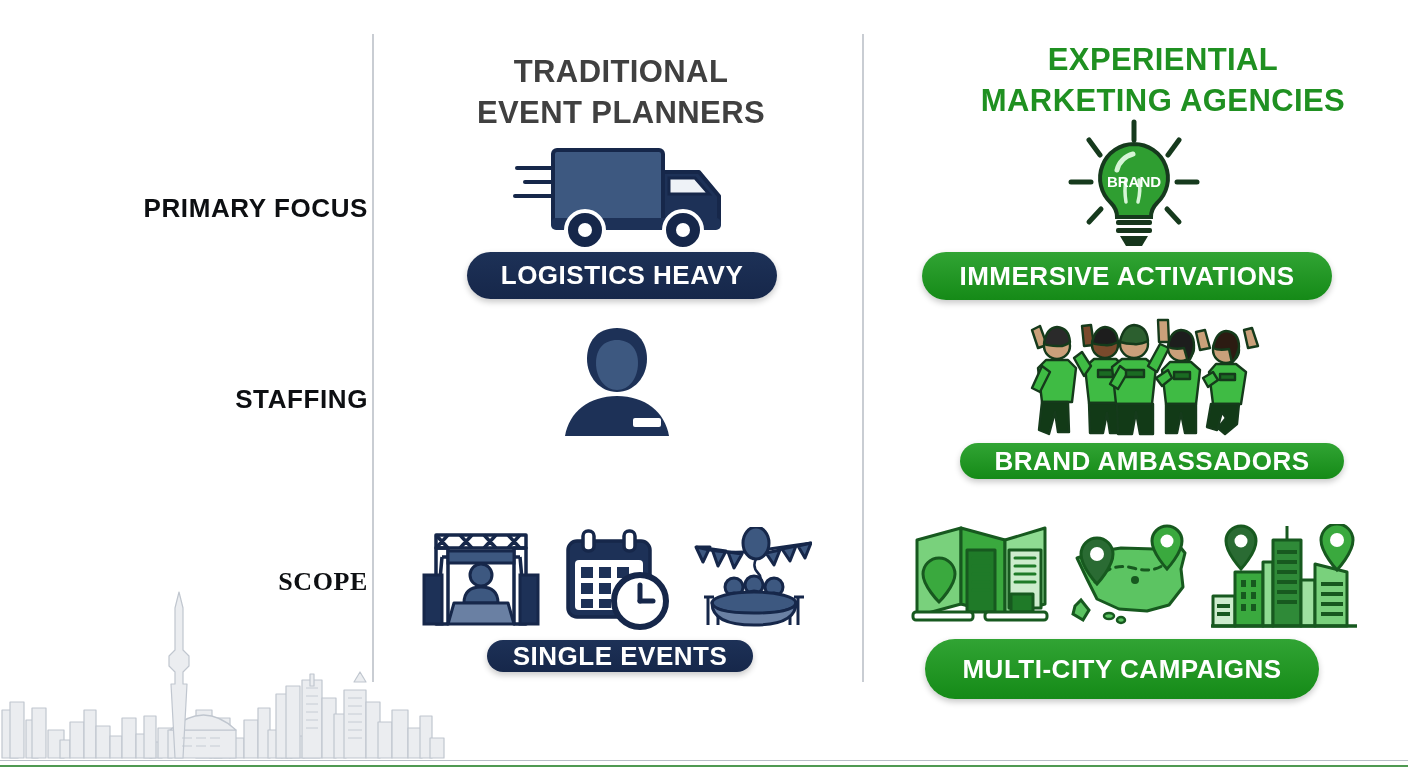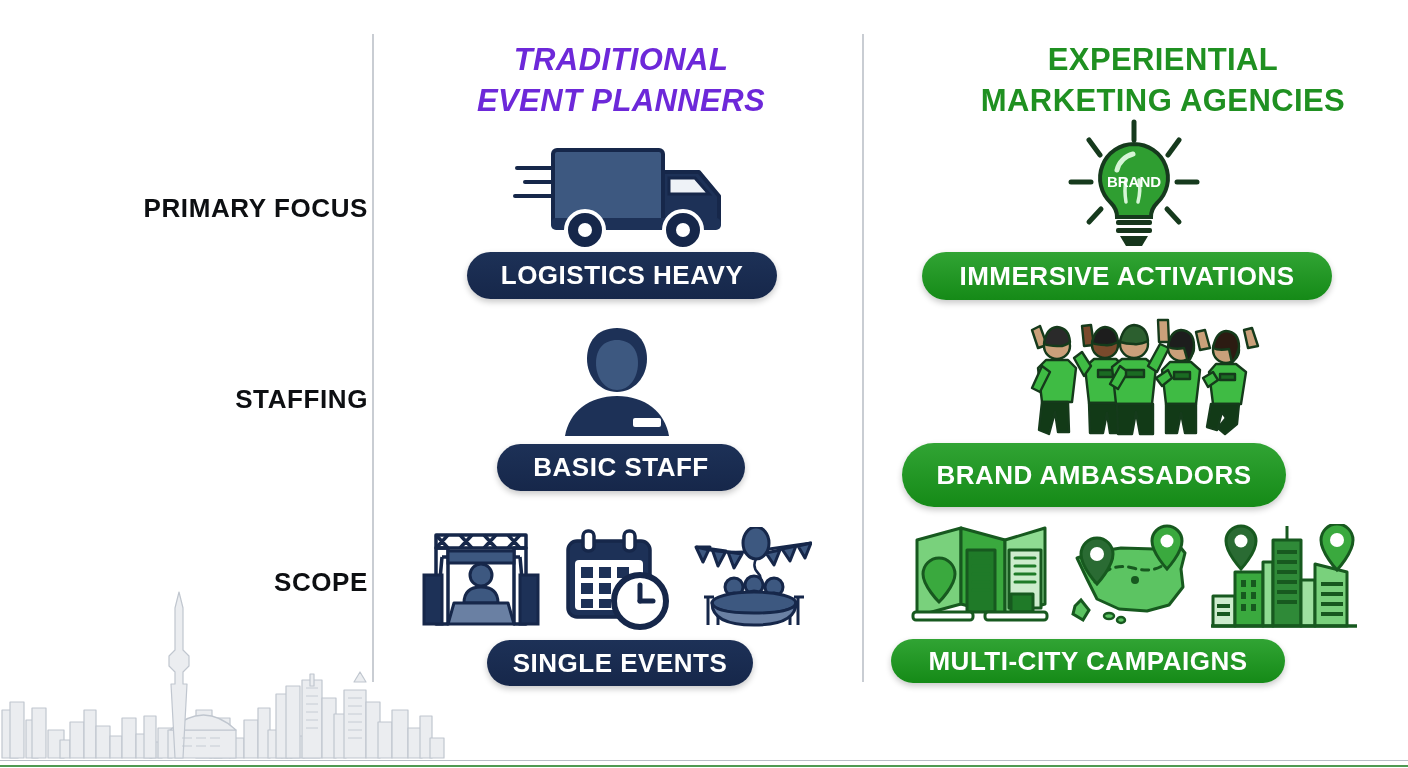--- a/index.html
+++ b/index.html
@@ -16,50 +16,50 @@
   #div-1{left:372px;height:648px;}
   #div-2{left:862px;height:648px;}
 
   
   .col-head{
     position:absolute;text-align:center;
     font-weight:800;font-size:31px;line-height:1.32;
     letter-spacing:.4px;text-transform:uppercase;
     white-space:pre-line;
   }
-  #head-left{left:378px;top:40px;width:486px;color:#6d28d9;font-style:italic;}
+  #head-left{left:378px;top:52px;width:486px;color:#404040;}
   #head-right{left:894px;top:40px;width:538px;color:#1f9021;}
 
   
   .row-label{
     position:absolute;right:1040px;text-align:left;
     font-weight:800;font-size:26px;letter-spacing:.6px;
     color:#0d0f12;text-transform:uppercase;white-space:nowrap;
   }
   #label-0{top:193px;}
   #label-1{top:384px;margin-left:45px;}
-  #label-2{top:567px;}
+  #label-2{top:567px;font-family:Liberation Serif, serif;}
 
   
   .pill{
     position:absolute;display:flex;align-items:center;justify-content:center;
     border-radius:40px;color:#ffffff;
     font-weight:800;font-size:26px;letter-spacing:.5px;
     text-transform:uppercase;white-space:nowrap;
     box-shadow:0 3px 6px rgba(0,0,0,.22);
   }
   .pill.navy{background:linear-gradient(180deg,#1d3157 0%,#16274a 100%);}
   .pill.green{background:linear-gradient(180deg,#31a434 0%,#158a17 100%);}
 
   #pill-l0{left:467px;top:252px;width:310px;height:47px;}
   #pill-l1{left:497px;top:444px;width:248px;height:47px;}
-  #pill-l2{left:487px;top:640px;width:266px;height:46px;}
+  #pill-l2{left:487px;top:640px;width:266px;height:32px;}
   #pill-r0{left:922px;top:252px;width:410px;height:48px;}
-  #pill-r1{left:902px;top:443px;width:384px;height:64px;}
-  #pill-r2{left:891px;top:639px;width:394px;height:44px;}
+  #pill-r1{left:960px;top:443px;width:384px;height:36px;}
+  #pill-r2{left:925px;top:639px;width:394px;height:60px;}
 
   
   .icons{position:absolute;display:flex;align-items:flex-end;justify-content:center;}
   #ic-l0{left:372px;top:130px;width:490px;height:120px;}
   #ic-l1{left:372px;top:318px;width:490px;height:122px;}
   #ic-l2{left:372px;top:514px;width:490px;height:118px;gap:18px;}
   #ic-r0{left:862px;top:118px;width:544px;height:132px;}
   #ic-r1{left:862px;top:312px;width:544px;height:128px;}
   #ic-r2{left:862px;top:512px;width:544px;height:120px;gap:14px;}
 
@@ -325,21 +325,20 @@
       <circle cx="30" cy="17" r="6.5" fill="#ffffff"></circle>
       <path d="M126 0 a16 16 0 0 1 16 16 c0 13 -16 30 -16 30 c0 0 -16 -17 -16 -30 a16 16 0 0 1 16 -16 z" fill="#3aa93e" stroke="#17591f" stroke-width="3"></path>
       <circle cx="126" cy="16" r="7" fill="#ffffff"></circle>
       <line x1="0" y1="102" x2="146" y2="102" stroke="#17591f" stroke-width="3.5"></line>
     </svg>
   </div>
 
   <div class="pill green" id="pill-r0">IMMERSIVE ACTIVATIONS</div>
   <div class="pill navy" id="pill-l0">LOGISTICS HEAVY</div>
 
-  <div class="pill navy" id="pill-l1">BASIC STAFF</div>
   <div class="pill green" id="pill-r1">BRAND AMBASSADORS</div>
 
   <div class="pill navy" id="pill-l2">SINGLE EVENTS</div>
   <div class="pill green" id="pill-r2">MULTI-CITY CAMPAIGNS</div>
 
   <svg id="skyline" viewBox="0 0 452 170">
     <g fill="#dfe3e8" stroke="#9aa4b2" stroke-width="1.2" stroke-linejoin="round">
       <rect x="2" y="120" width="16" height="48"></rect>
       <rect x="10" y="112" width="14" height="56"></rect>
       <rect x="26" y="130" width="12" height="38"></rect>

